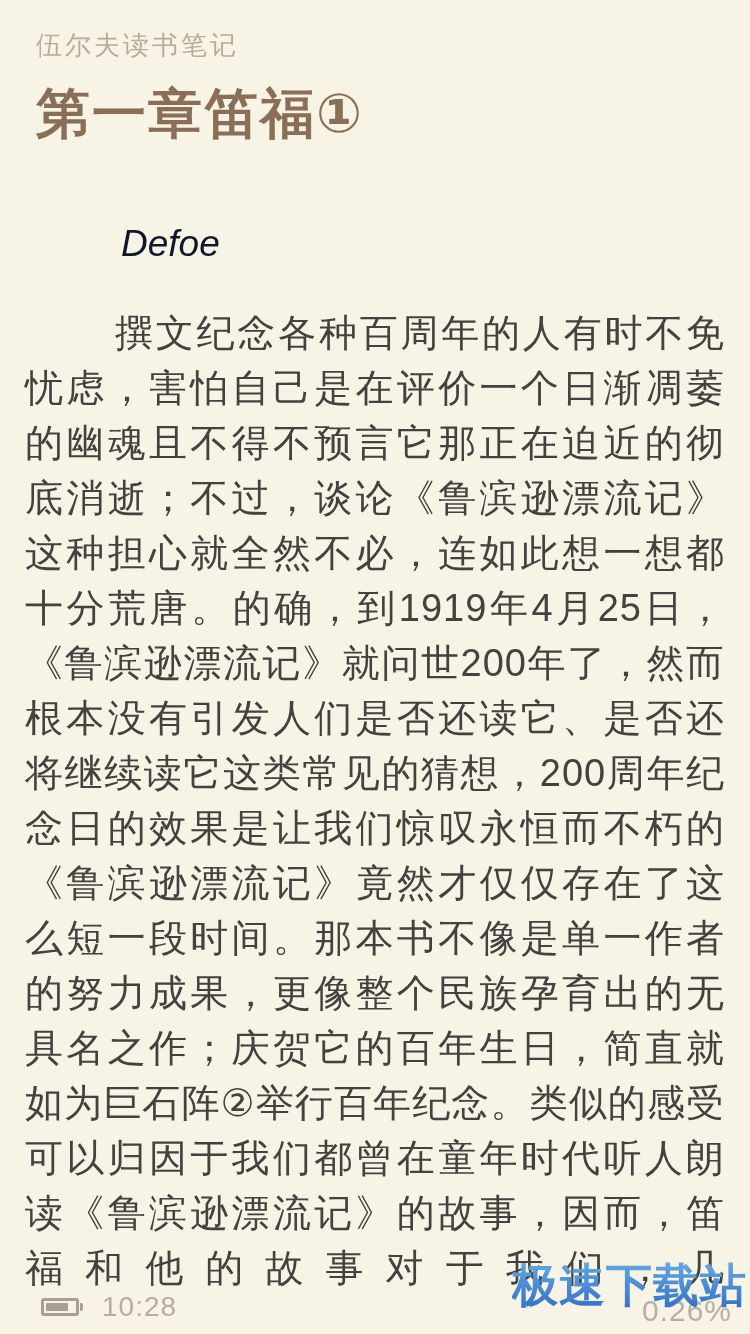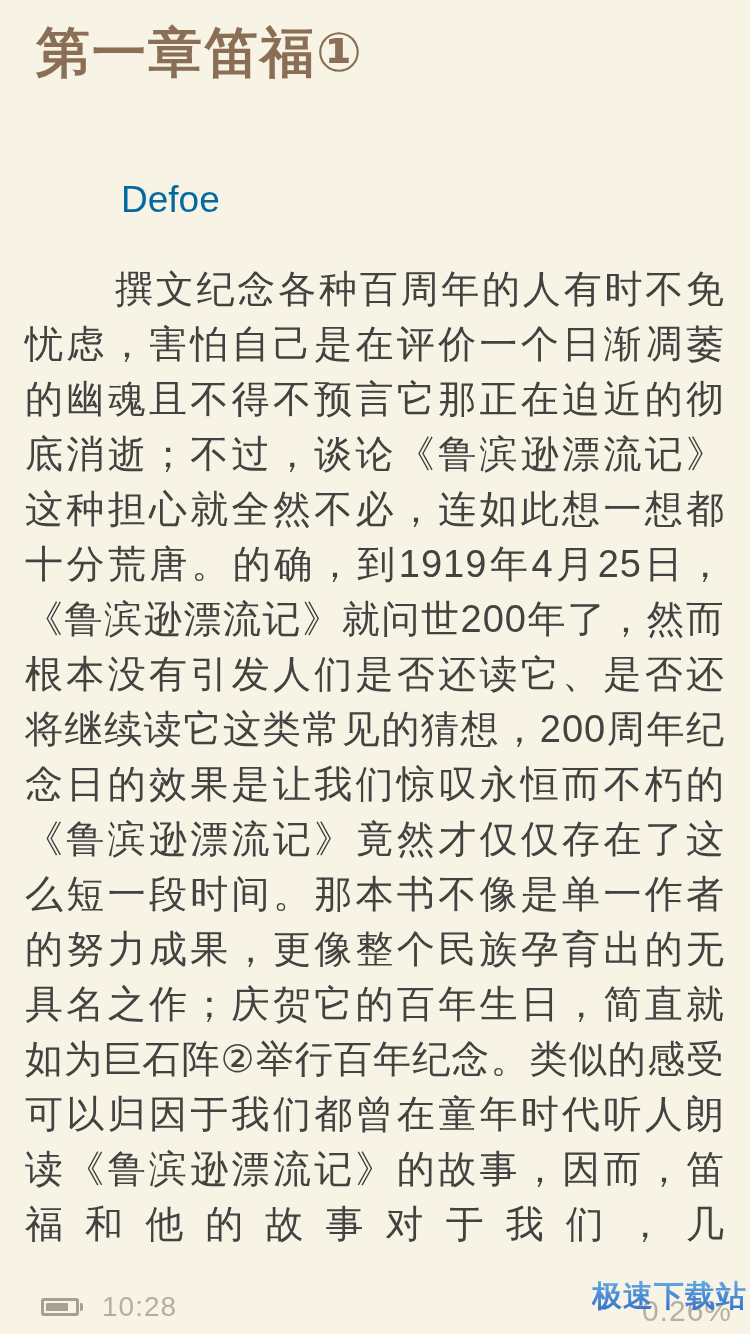--- a/index.html
+++ b/index.html
@@ -29,26 +29,27 @@
   }
   .chapter-title {
     margin: 23px 0 12px 11px;
     font-size: 54px;
     line-height: 1.1;
     letter-spacing: 2px;
     color: #8a6e55;
     font-weight: 700;
   }
   .author-heading {
-    margin-top: 90px;
+    margin-top: 72px;
     padding-left: 96px;
     font-size: 37px;
     line-height: 55px;
-    color: #0369a1;
+    color: #0f172a;
     font-weight: 400;
+    font-style: italic;
   }
   .body-text {
     margin: 35px 0 0 0;
     font-size: 38px;
     line-height: 55px;
     color: #434240;
     text-align: justify;
     text-align-last: justify;
     text-justify: inter-character;
     text-indent: 90px;
@@ -105,36 +106,37 @@
     right: 4px;
     top: 12px;
     font-size: 30px;
     color: #b5b0a1;
     letter-spacing: 1px;
   }
   .watermark {
     position: absolute;
     right: 3px;
     bottom: 17px;
-    font-size: 30px;
+    font-size: 46px;
     font-weight: 700;
     letter-spacing: 1px;
     background: linear-gradient(180deg, #6ab1e4 0%, #4e8fd6 45%, #2d68c5 100%);
     -webkit-background-clip: text;
     background-clip: text;
     color: transparent;
     z-index: 5;
     white-space: nowrap;
   }
 </style>
 </head>
 <body>
 
 <div class="screen">
 
+  <div class="book-title">伍尔夫读书笔记</div>
 
   <h1 class="chapter-title">第一章笛福①</h1>
 
   <div class="author-heading">Defoe</div>
 
   <p class="body-text">撰文纪念各种百周年的人有时不免忧虑，害怕自己是在评价一个日渐凋萎的幽魂且不得不预言它那正在迫近的彻底消逝；不过，谈论《鲁滨逊漂流记》这种担心就全然不必，连如此想一想都十分荒唐。的确，到1919年4月25日，《鲁滨逊漂流记》就问世200年了，然而根本没有引发人们是否还读它、是否还将继续读它这类常见的猜想，200周年纪念日的效果是让我们惊叹永恒而不朽的《鲁滨逊漂流记》竟然才仅仅存在了这么短一段时间。那本书不像是单一作者的努力成果，更像整个民族孕育出的无具名之作；庆贺它的百年生日，简直就如为巨石阵②举行百年纪念。类似的感受可以归因于我们都曾在童年时代听人朗读《鲁滨逊漂流记》的故事，因而，笛福和他的故事对于我们，几</p>
 
   <div class="status-bar">
     <span class="battery">
       <span class="battery-fill"></span>

